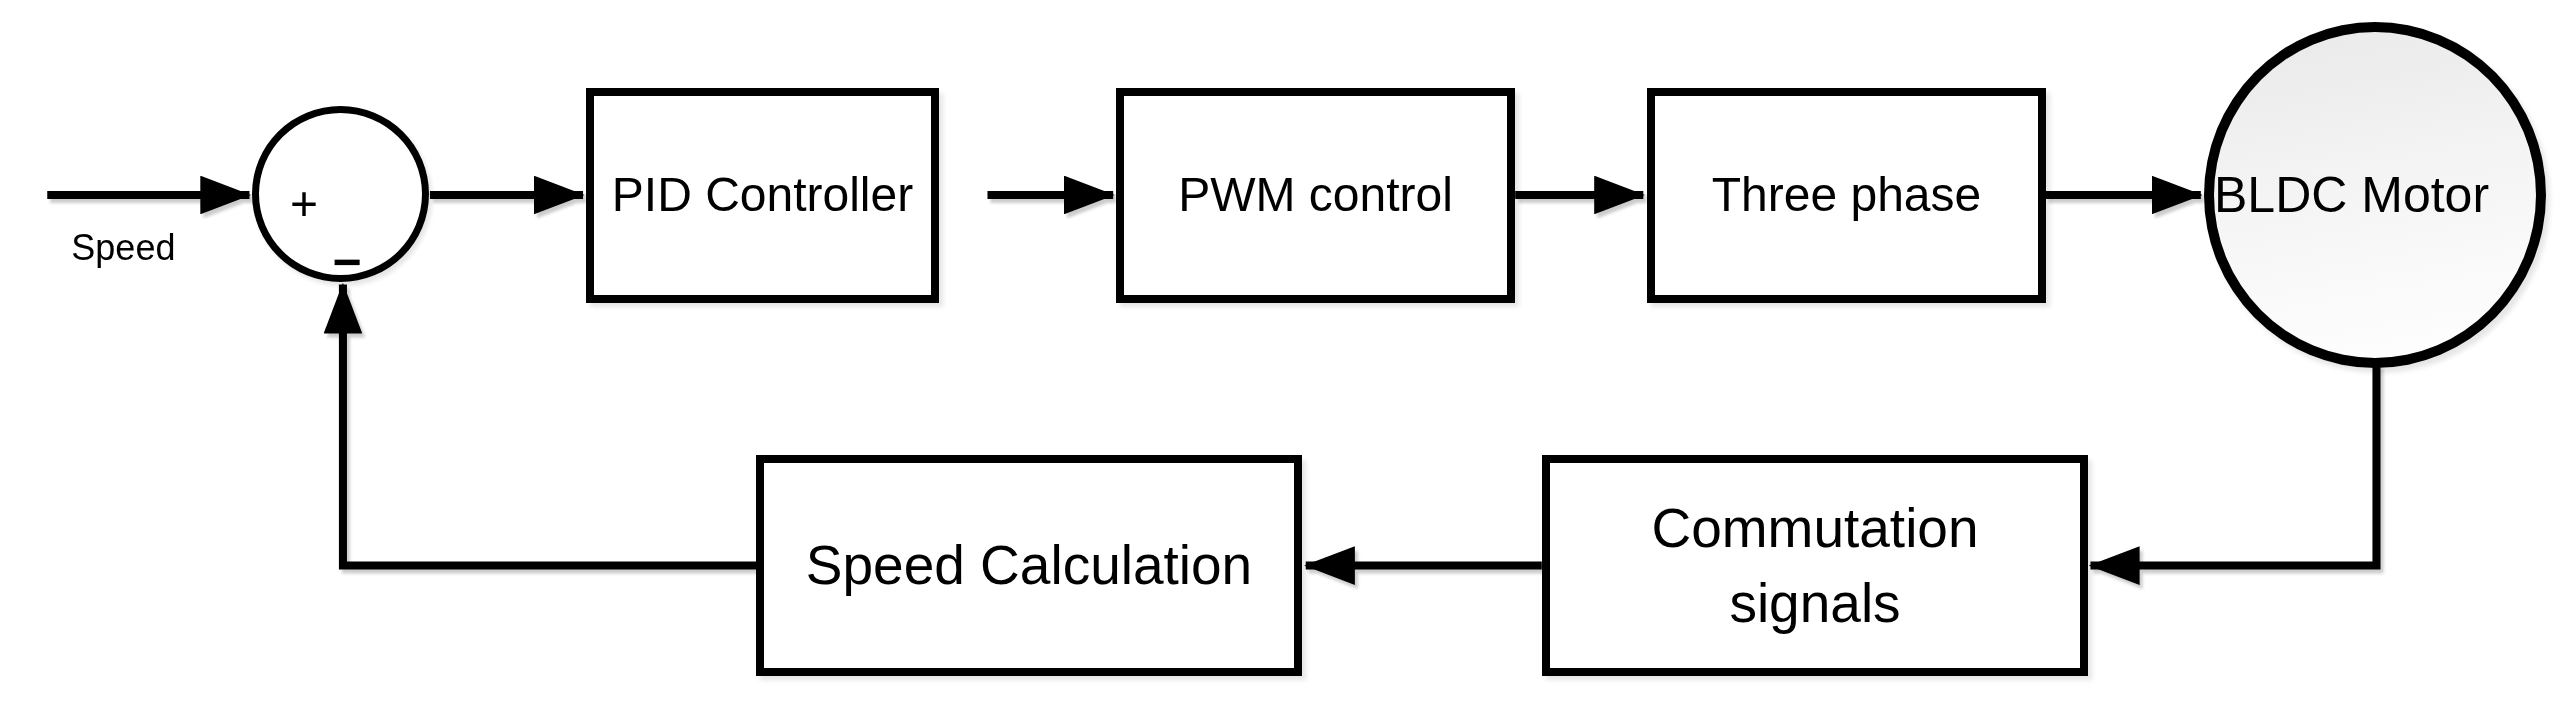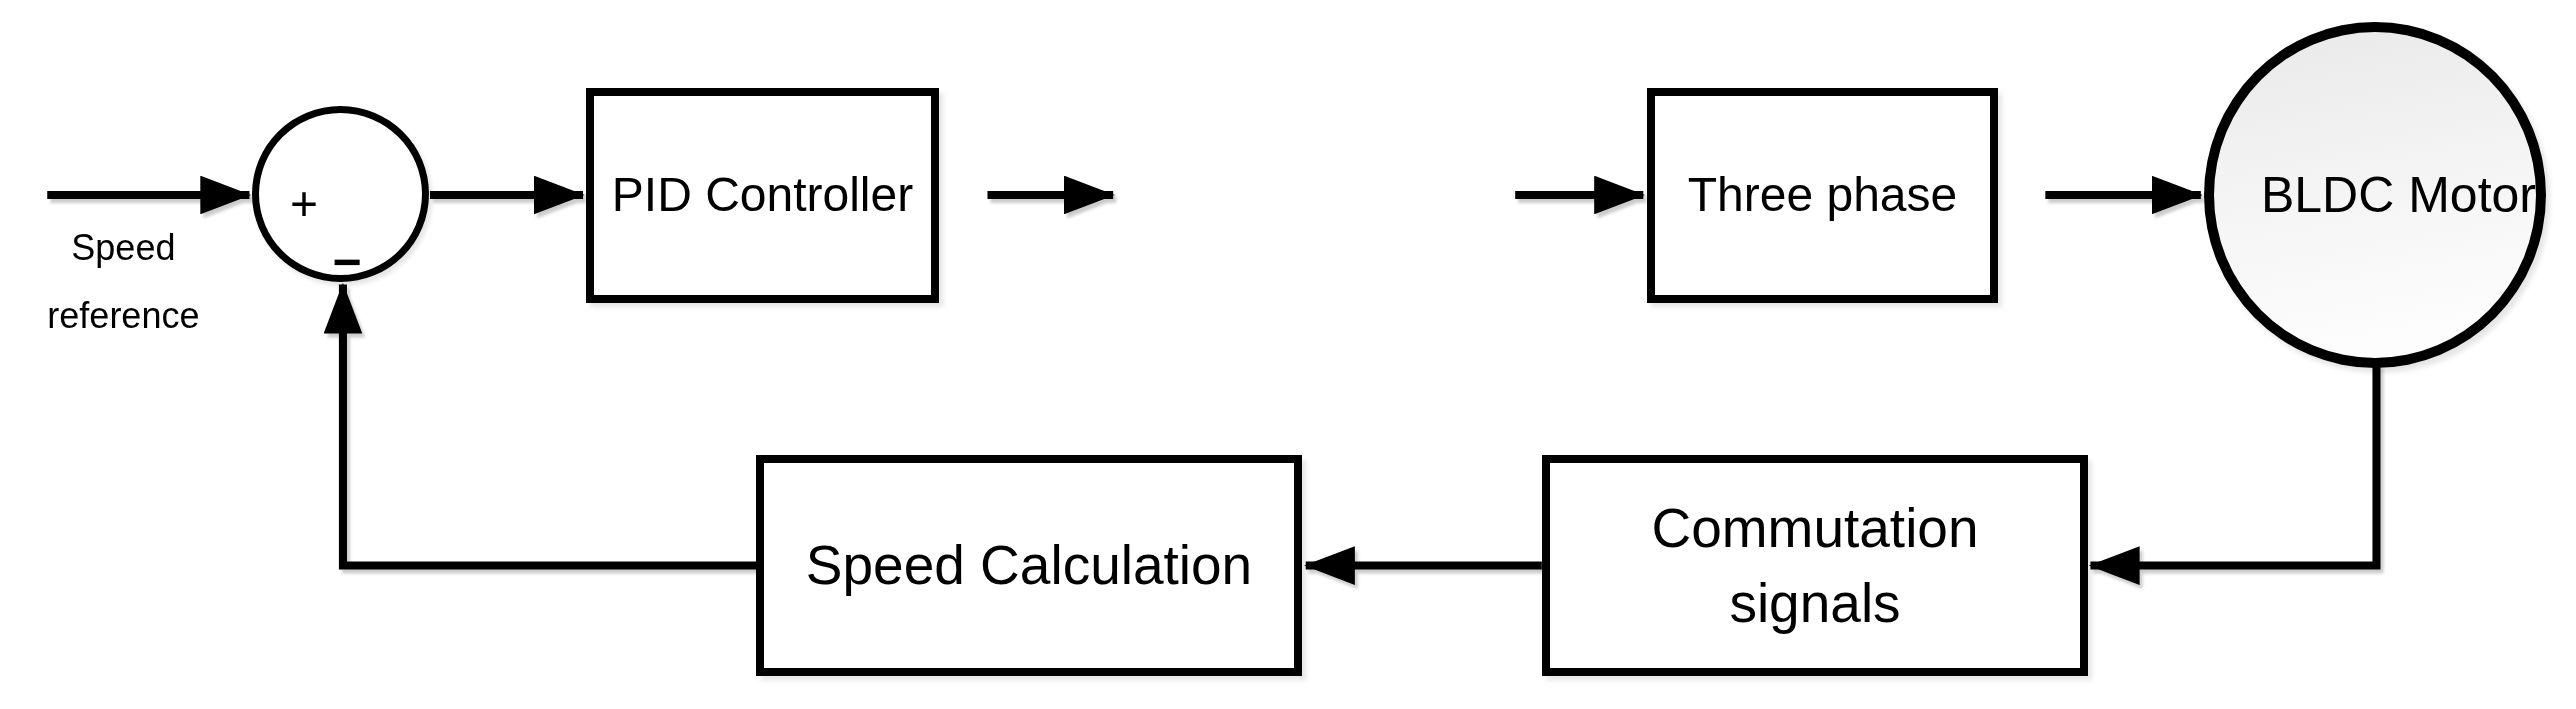--- a/index.html
+++ b/index.html
@@ -24,21 +24,21 @@
     border:8.9px solid #000;background:#ffffff;
     display:flex;flex-direction:column;align-items:center;justify-content:center;
     text-align:center;z-index:2;
     box-shadow:4px 4.8px 4.8px rgba(0,0,0,0.10);
     line-height:1.35;
   }
   .block.toprow{top:88px;height:215px;font-size:48px;}
   .block.bottomrow{top:455px;height:221px;font-size:55px;}
   .pid{left:586px;width:353px;}
   .pwm{left:1116px;width:399px;}
-  .inverter{left:1647px;width:351px;}
+  .inverter{left:1647px;width:399px;}
   .speedcalc{left:756px;width:546px;}
   .commutation{left:1542px;width:546px;}
   .sum{
     position:absolute;left:252px;top:106px;width:177px;height:176px;
     box-sizing:border-box;border:7.3px solid #000;border-radius:50%;
     background:#ffffff;z-index:2;
     box-shadow:3.2px 4px 4px rgba(0,0,0,0.10);
   }
   .sum .plus{
     position:absolute;left:31px;top:91px;
@@ -47,21 +47,21 @@
   }
   .sum .minus{
     position:absolute;left:88px;top:149px;
     transform:translate(-50%,-50%);
     font-size:50px;font-weight:bold;line-height:1;
   }
   .motor{
     position:absolute;left:2204px;top:22px;width:342px;height:346px;
     box-sizing:border-box;border:10.5px solid #000;border-radius:50%;
     background:linear-gradient(170deg,#e9e9e9 0%,#f4f4f4 45%,#ffffff 100%);
-    display:flex;align-items:center;justify-content:flex-end;text-align:center;
+    display:flex;align-items:center;justify-content:flex-start;text-align:center;
     font-size:50px;z-index:2;
     box-shadow:4px 4.8px 4.8px rgba(0,0,0,0.10);
   }
   .ref{
     position:absolute;left:6.4px;top:214px;width:234px;
     text-align:center;font-size:36px;line-height:68px;z-index:2;
   }
 </style>
 </head>
 <body>
@@ -79,32 +79,34 @@
     <line x1="1225" y1="242" x2="1381" y2="242" marker-end="url(#arrow)"></line>
     <line x1="1880" y1="242" x2="2039" y2="242" marker-end="url(#arrow)"></line>
     <line x1="2538" y1="242" x2="2731" y2="242" marker-end="url(#arrow)"></line>
     <polyline points="2949,452 2949,702 2594,702" marker-end="url(#arrow)"></polyline>
     <line x1="1913" y1="702" x2="1620" y2="702" marker-end="url(#arrow)"></line>
     <polyline points="938,702 425,702 425,353" marker-end="url(#arrow)"></polyline>
   </svg>
 
   <div class="ref">
     <div>Speed</div>
-    <div>reference</div>
   </div>
 
   <div class="sum">
     <span class="plus">+</span>
     <span class="minus">−</span>
   </div>
 
   <div class="block toprow pid">
     <span>PID Controller</span>
   </div>
 
+  <div class="block toprow pwm">
+    <span>PWM control</span>
+  </div>
 
   <div class="block toprow inverter">
     <span>Three phase</span>
   </div>
 
   <div class="motor">
     <span>BLDC Motor</span>
   </div>
 
   <div class="block bottomrow speedcalc">

